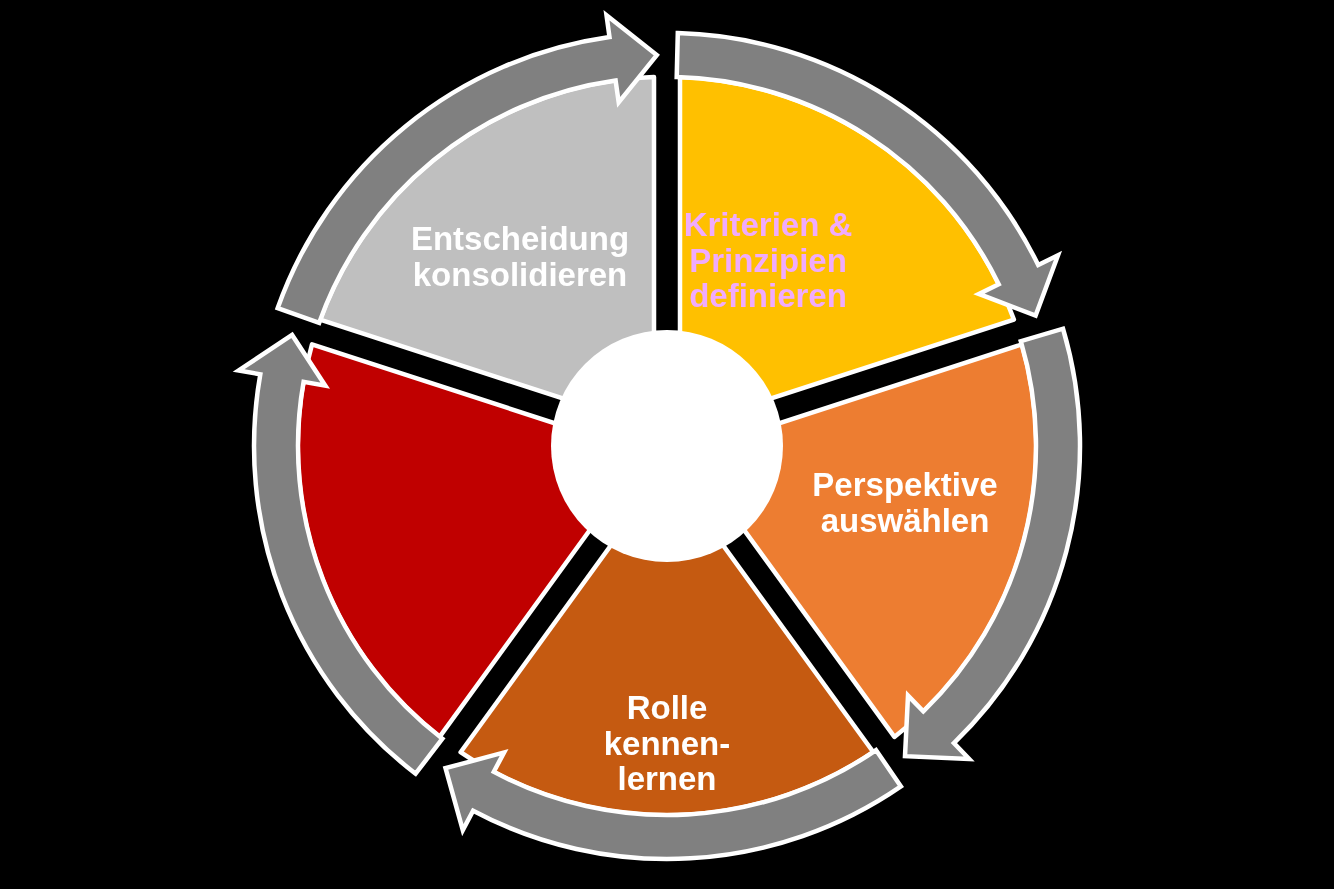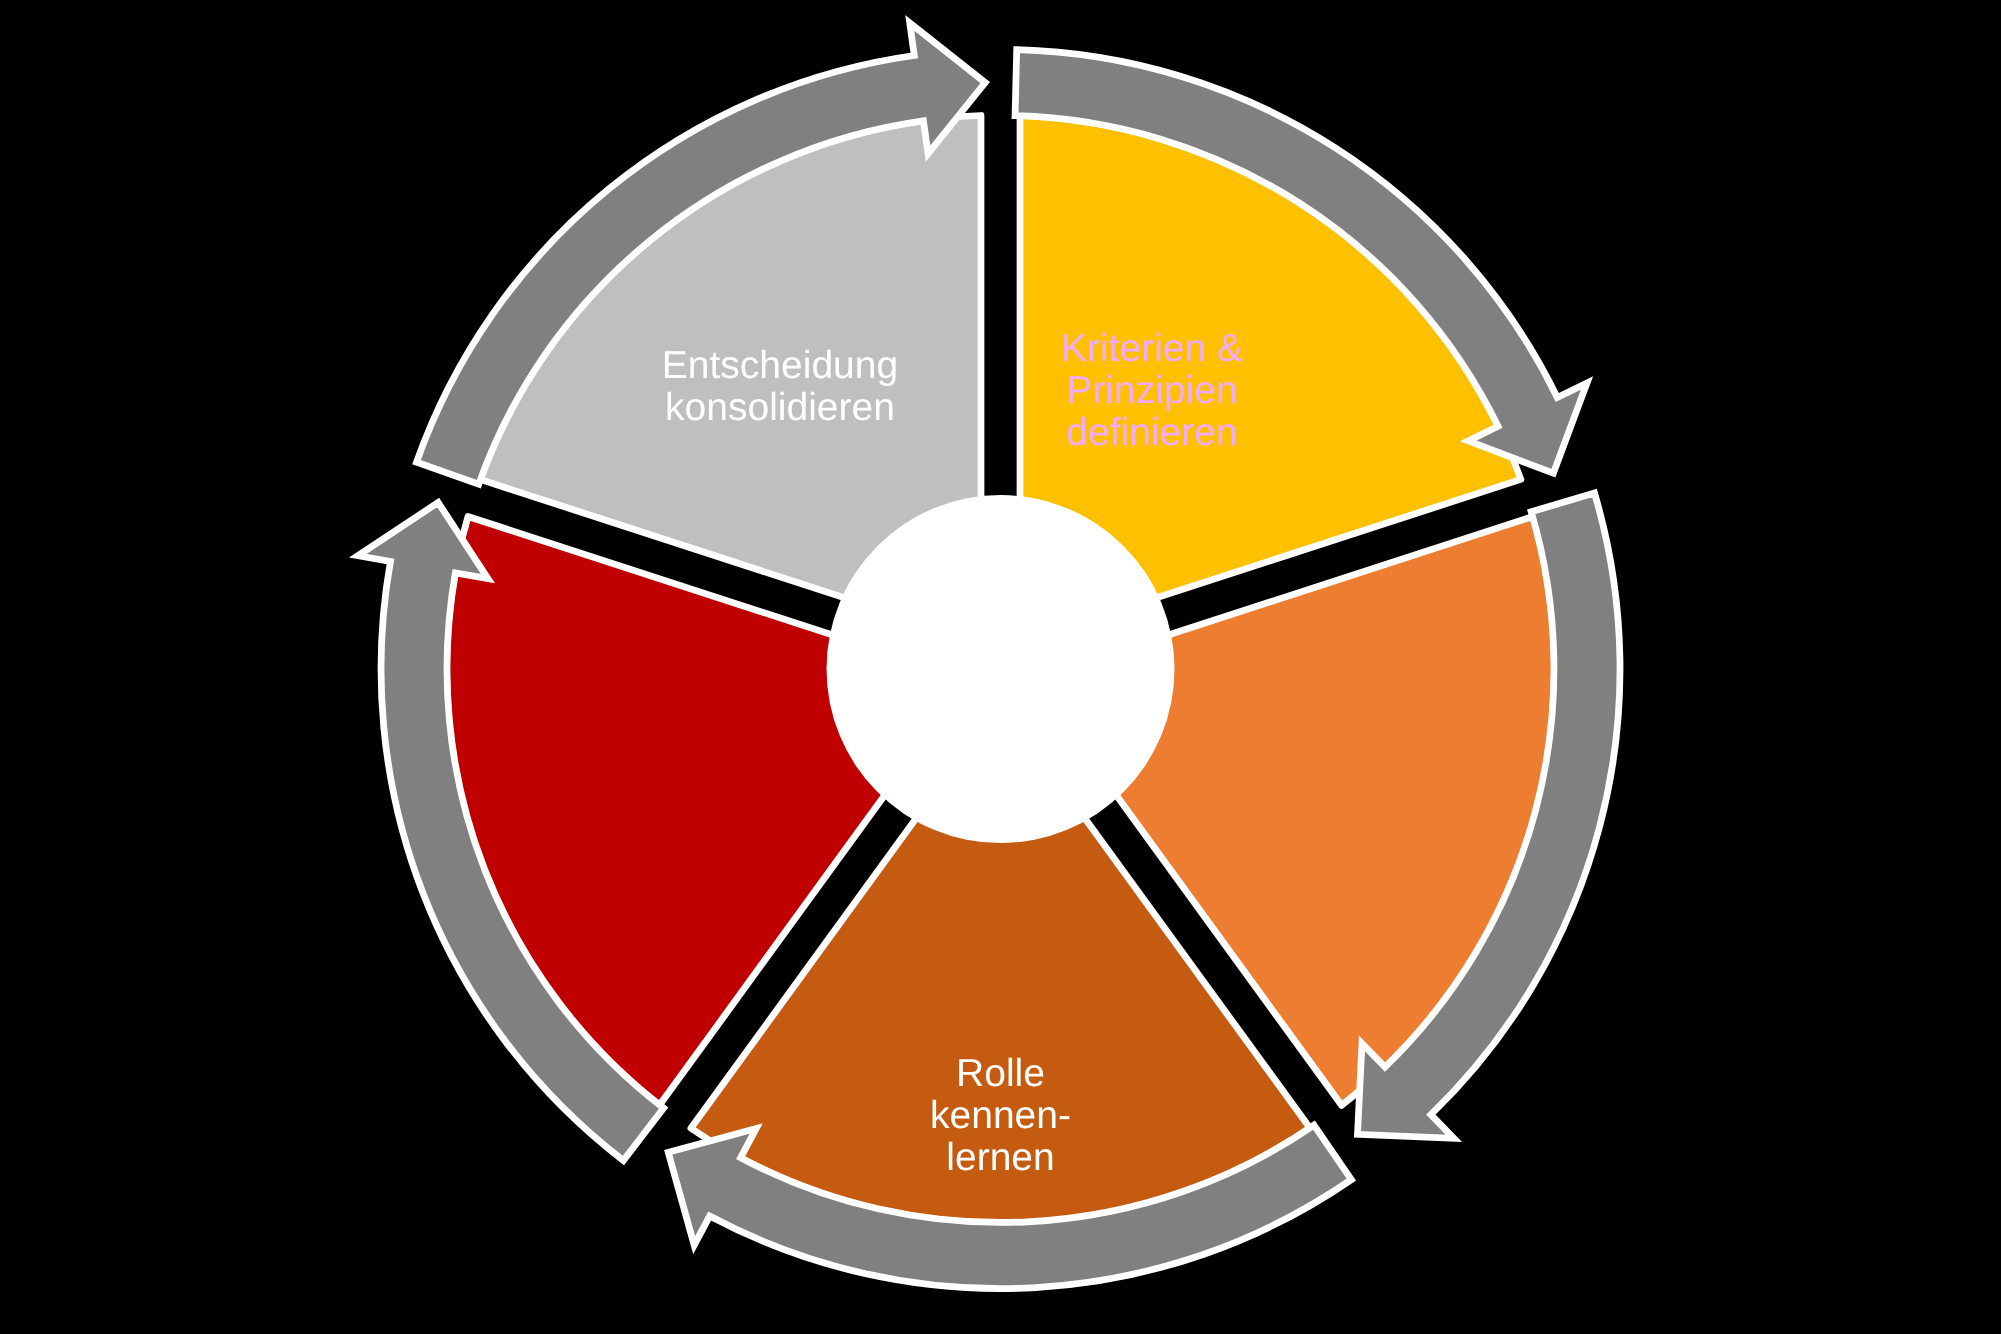--- a/index.html
+++ b/index.html
@@ -17,22 +17,22 @@
   .stage svg {
     position: absolute;
     left: 0;
     top: 0;
   }
   .seg-label {
     position: absolute;
     transform: translate(-50%, -50%);
     color: #fff;
     font-family: "Liberation Sans", sans-serif;
-    font-weight: normal;
-    font-size: 26px;
+    font-weight: bold;
+    font-size: 33px;
     line-height: 1.08;
     text-align: center;
     white-space: pre-line;
     pointer-events: none;
   }
 </style>
 </head>
 <body>
 
 <div class="stage" style="background: rgb(0, 0, 0);">
@@ -45,18 +45,20 @@
       <path d="M 677.8 33.1 A 413 413 0 0 1 1038.2 265.0 L 1058.0 255.3 L 1035.6 315.5 L 978.9 293.9 L 998.7 284.2 A 369 369 0 0 0 676.7 77.1 Z" fill="#808080" stroke="#FFFFFF" stroke-width="4.5" stroke-miterlimit="10"></path>
       <path d="M 1063.0 328.7 A 413 413 0 0 1 953.9 743.1 L 969.2 758.9 L 905.0 756.2 L 908.0 695.6 L 923.3 711.4 A 369 369 0 0 0 1020.8 341.2 Z" fill="#808080" stroke="#FFFFFF" stroke-width="4.5" stroke-miterlimit="10"></path>
       <path d="M 900.9 786.4 A 413 413 0 0 1 473.1 810.7 L 462.8 830.1 L 445.5 768.2 L 504.1 752.4 L 493.8 771.8 A 369 369 0 0 0 876.0 750.1 Z" fill="#808080" stroke="#FFFFFF" stroke-width="4.5" stroke-miterlimit="10"></path>
       <path d="M 415.6 773.7 A 413 413 0 0 1 260.3 374.3 L 238.6 370.5 L 292.1 335.0 L 325.3 385.7 L 303.6 381.9 A 369 369 0 0 0 442.4 738.7 Z" fill="#808080" stroke="#FFFFFF" stroke-width="4.5" stroke-miterlimit="10"></path>
       <path d="M 277.7 308.1 A 413 413 0 0 1 609.5 37.0 L 606.5 15.2 L 656.8 55.1 L 618.7 102.4 L 615.6 80.6 A 369 369 0 0 0 319.2 322.8 Z" fill="#808080" stroke="#FFFFFF" stroke-width="4.5" stroke-miterlimit="10"></path>
       <circle cx="667" cy="446" r="116" fill="#FFFFFF"></circle>
     </svg>
   <div class="seg-label" style="left: 768px; top: 260px; color: #f0abfc;">Kriterien &amp;
 Prinzipien
 definieren</div>
+  <div class="seg-label" style="left: 905px; top: 503px; color: rgb(255, 255, 255);">Perspektive
+auswählen</div>
   <div class="seg-label" style="left: 667px; top: 703px; color: rgb(255, 255, 255); margin-top: 40px;">Rolle
 kennen-
 lernen</div>
   <div class="seg-label" style="left: 520px; top: 257px; color: rgb(255, 255, 255);">Entscheidung
 konsolidieren</div>
 </div>
 
 </body></html>

